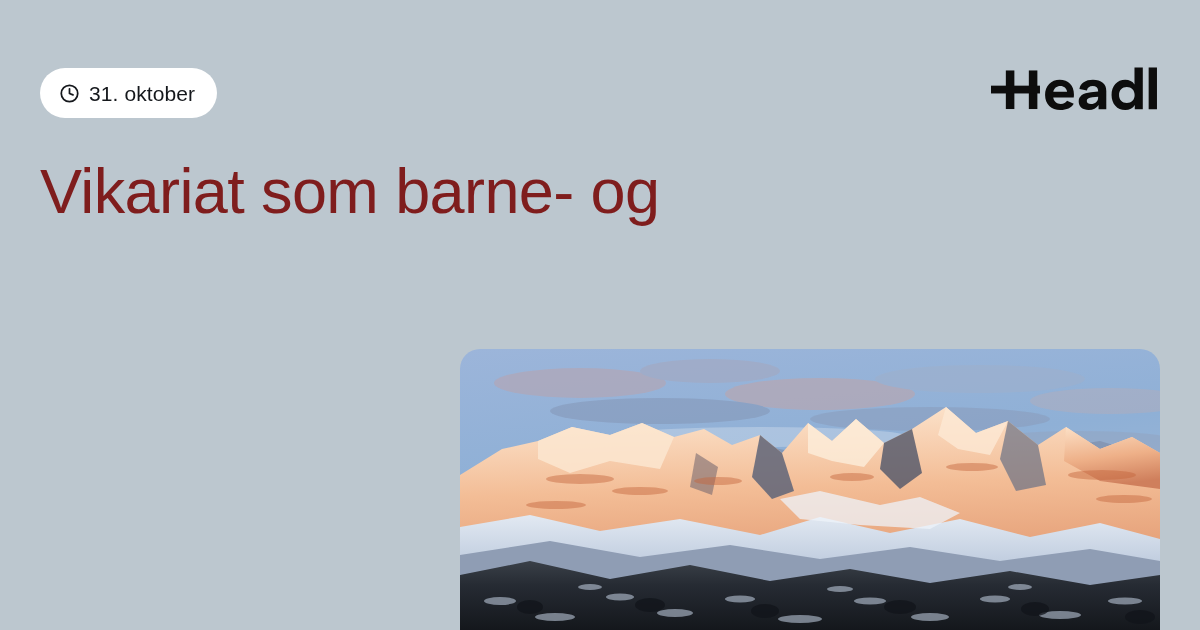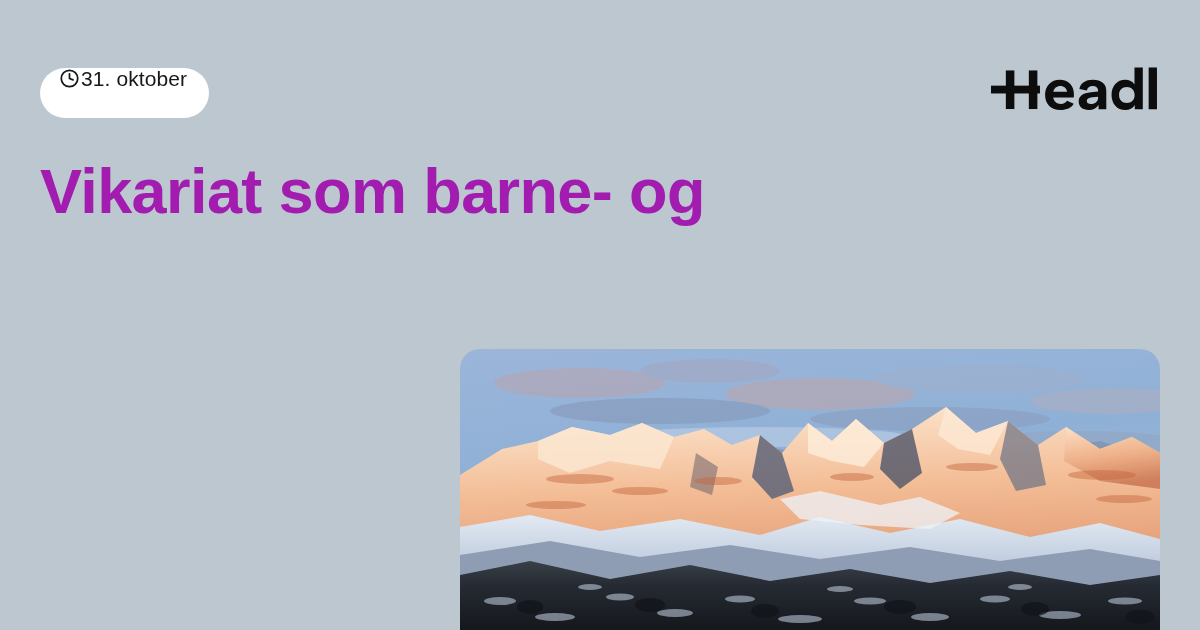--- a/index.html
+++ b/index.html
@@ -9,21 +9,21 @@
     font-family:"Liberation Sans", sans-serif;
     position:relative;
     overflow:hidden;
   }
 
   
   #date-badge {
     position:absolute;
     left:40px; top:68px;
     height:50px;
-    display:flex; gap:1px;
+    display:flex; align-items:center; gap:9px;
     padding:0 22px 0 19px;
     background:#ffffff;
     border-radius:25px;
   }
   #clock-icon { width:21px; height:21px; display:block; flex:none; }
   #date-text {
     font-size:21px;
     color:#15181c;
     letter-spacing:0.1px;
     white-space:nowrap;
@@ -37,23 +37,23 @@
     display:flex; align-items:center;
   }
   #brand-logo svg { display:block; height:46px; width:auto; }
 
   
   #page-title {
     position:absolute;
     left:40px; top:153px;
     width:1000px;
     font-size:63px;
-    font-weight:700;
+    font-weight:400;
     line-height:1.21;
-    color:#a21caf;
+    color:#7f1d1d;
     letter-spacing:-0.6px;
   }
   #page-title .line { display:block; white-space:nowrap; }
 
   
   #hero-photo {
     position:absolute;
     left:460px; top:349px;
     width:700px; height:281px;
     border-radius:20px 20px 0 0;

